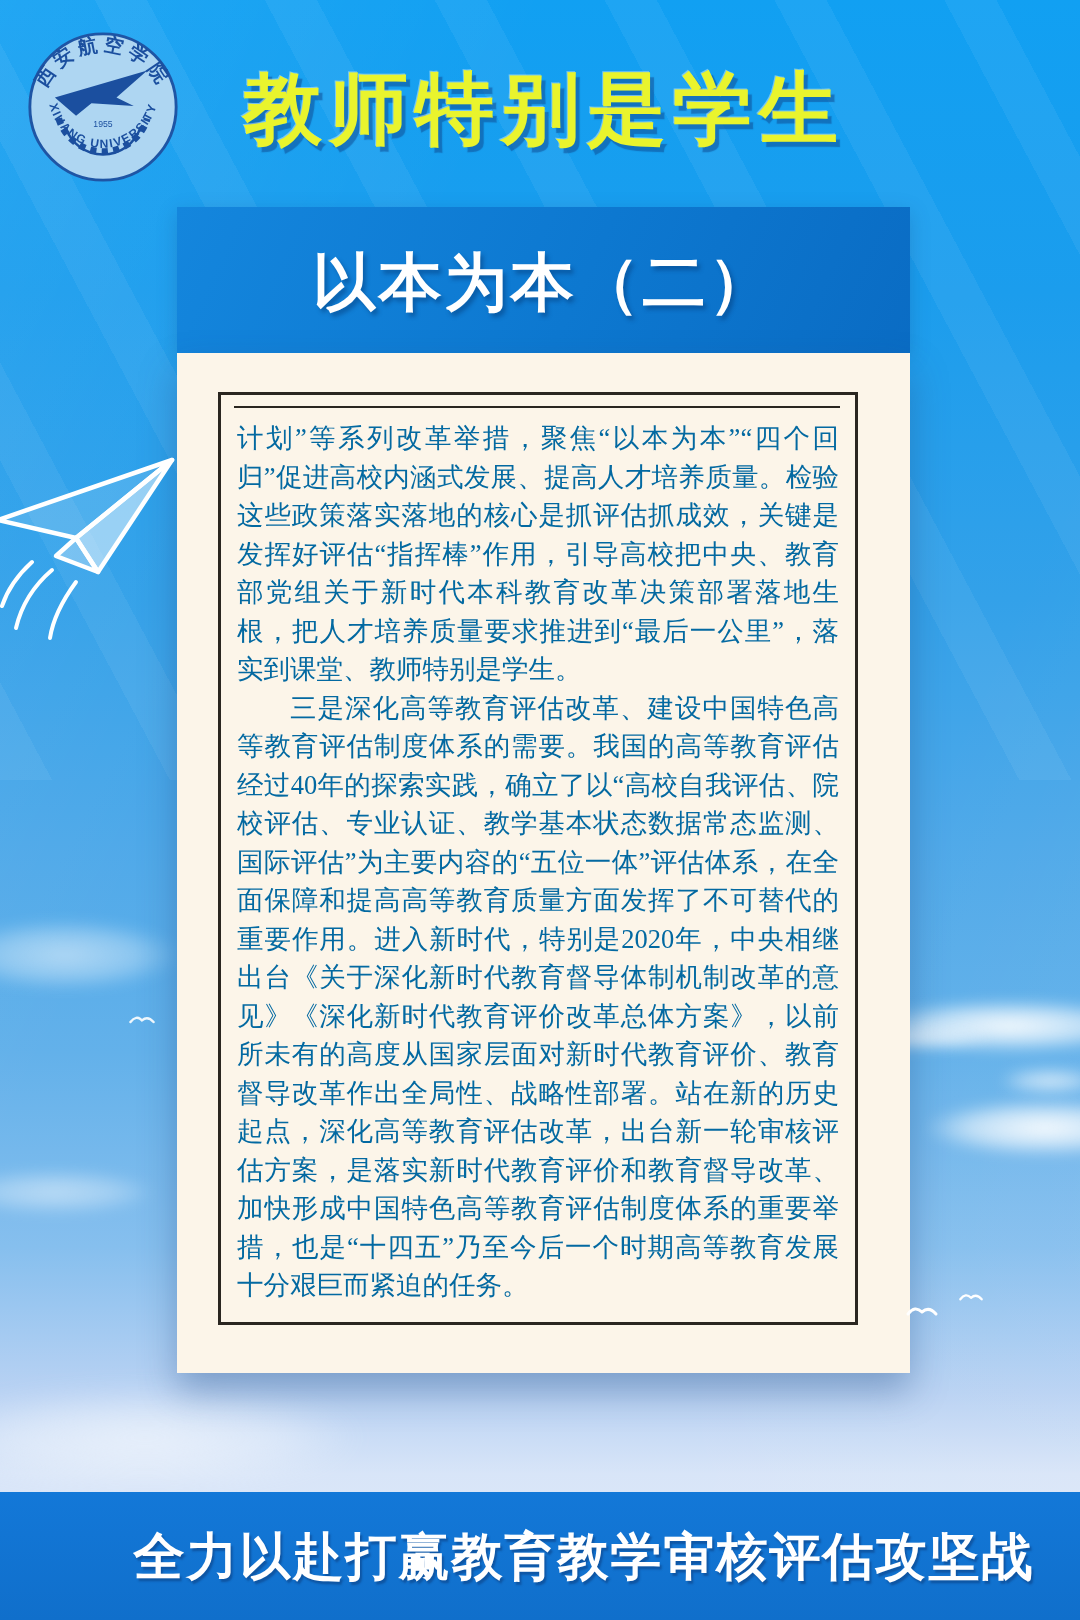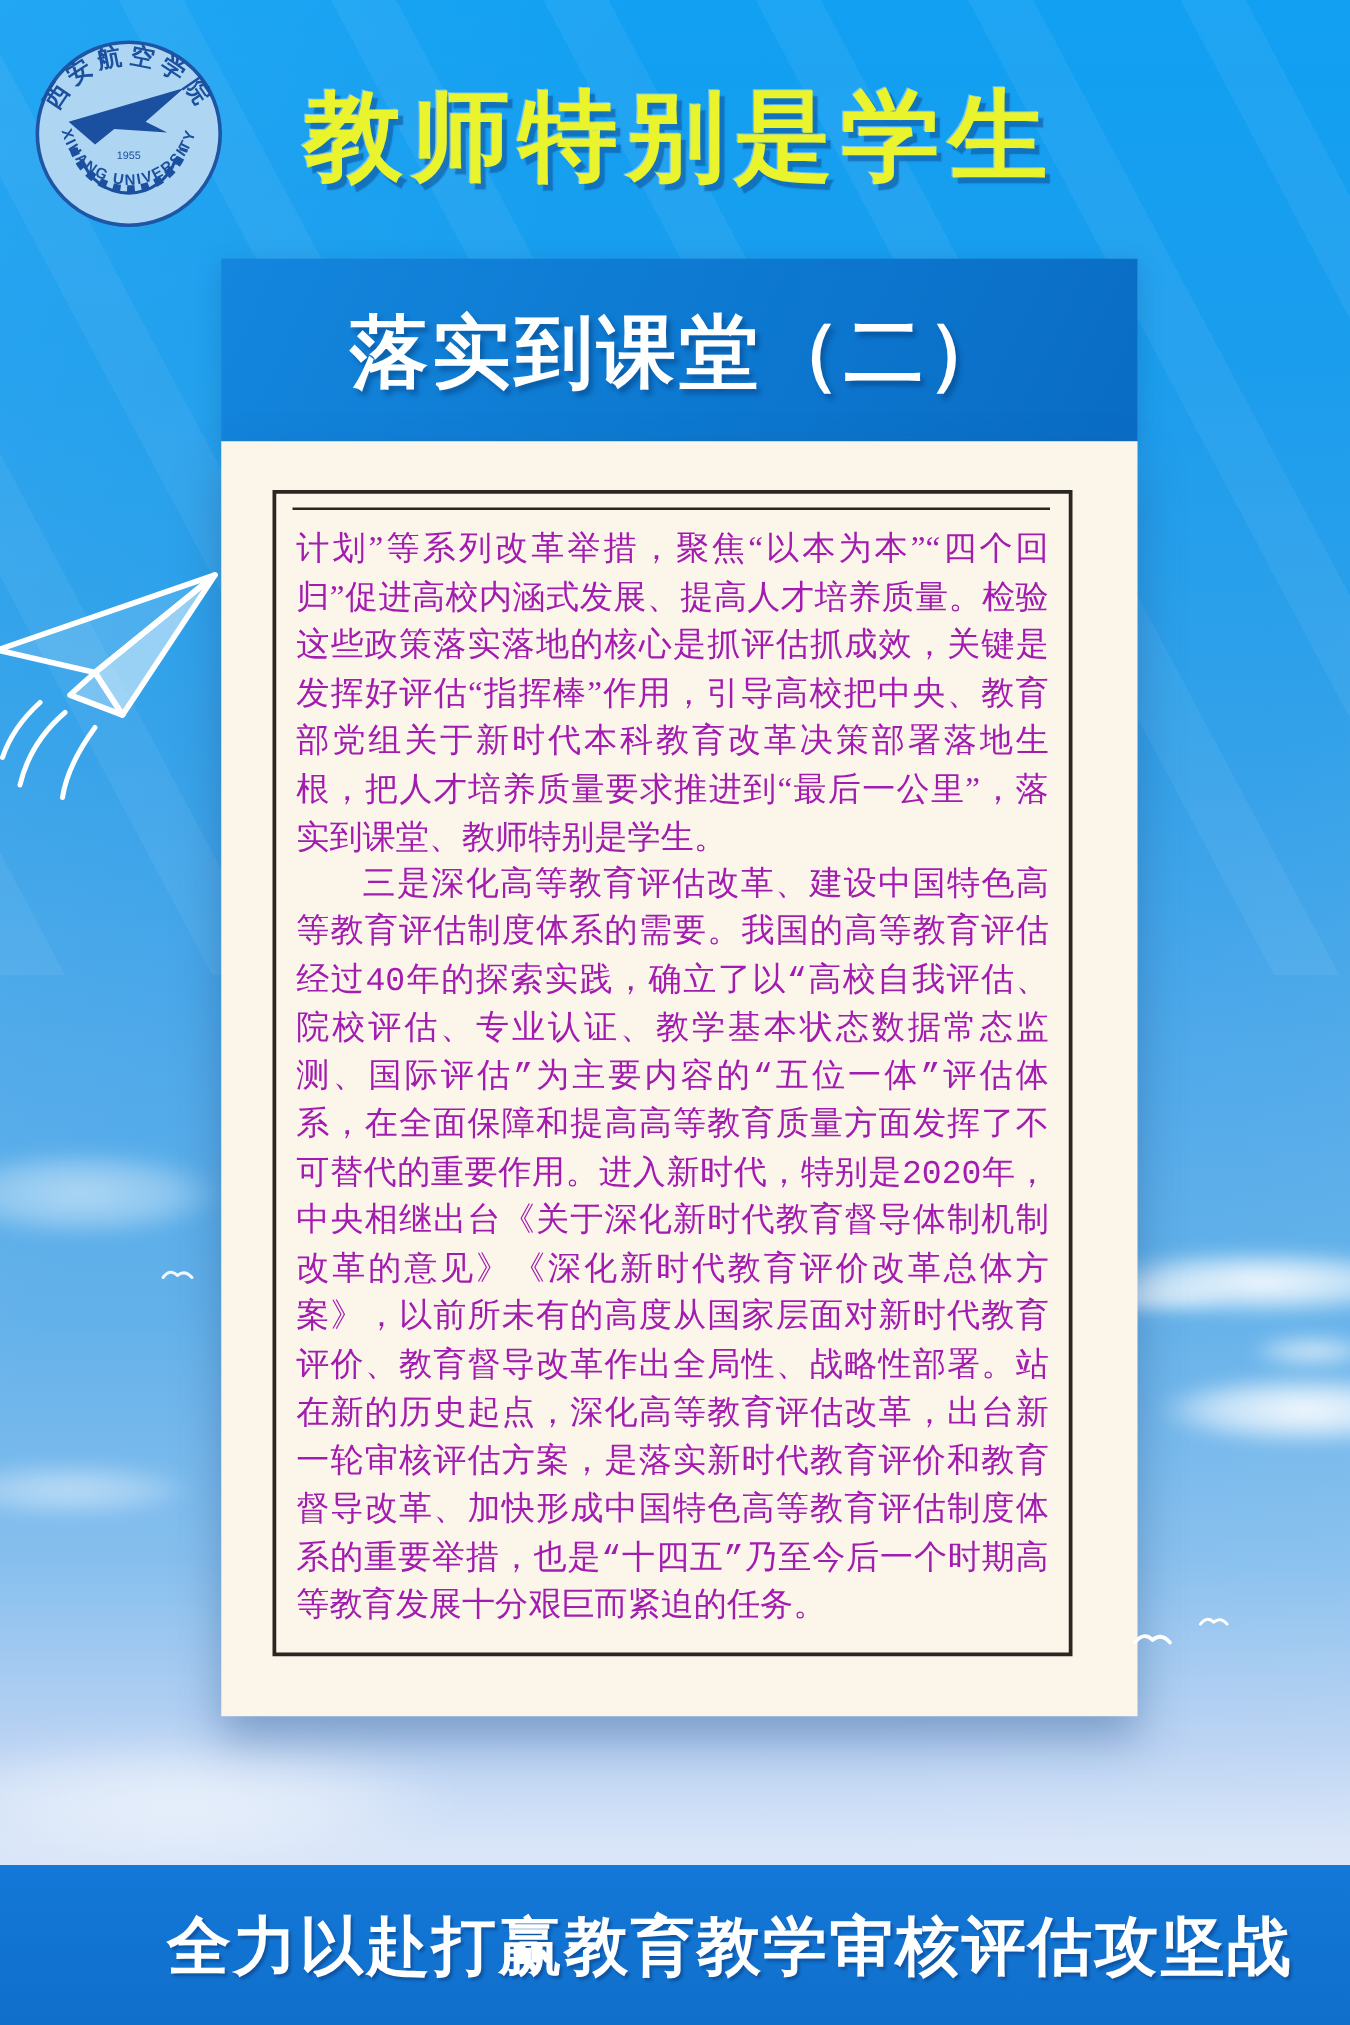--- a/index.html
+++ b/index.html
@@ -55,25 +55,25 @@
     position:absolute;left:41px;top:39px;width:640px;height:933px;
     border:3px solid #2a2620;box-sizing:border-box;background:transparent;
   }
   #frame .top-rule{
     position:absolute;left:13px;right:15px;top:11px;height:0;
     border-top:2px solid #2a2620;
   }
   #article{
     position:absolute;left:16px;right:16px;top:24px;
     font-family:"Liberation Serif",serif;
-    font-size:26.5px;line-height:38.5px;color:#a21caf;
+    font-size:26.5px;line-height:38.5px;color:#0369a1;
     text-align:justify;
   }
   #article p{margin:0;}
-  #article p.indent{text-indent:2em;font-family:Liberation Mono, monospace;}
+  #article p.indent{text-indent:2em;}
   
   #plane-doodle{position:absolute;left:-6px;top:438px;width:196px;height:204px;}
   .bird{position:absolute;}
   
   #footer{
     position:absolute;left:0;top:1492px;width:100%;height:128px;
     background:linear-gradient(180deg,#1378d8 0%,#106fcb 100%);
   }
   #footer-slogan{
     width:100%;height:128px;line-height:130px;text-align:center;
@@ -111,21 +111,21 @@
     <path fill="none" stroke="#1b4f9f" stroke-width="7" stroke-dasharray="6.5 5.5" d="M34 92 A 48 48 0 0 0 126 92"></path>
     <path fill="none" stroke="#1b4f9f" stroke-width="2.5" d="M41 101 A 41 41 0 0 0 119 101"></path>
     <text font-size="12.5" font-weight="bold" fill="#1b4f9f" letter-spacing="1.6" font-family="Liberation Sans, sans-serif">
       <textPath href="#arcBot" startOffset="50%" text-anchor="middle">XIHANG UNIVERSITY</textPath>
     </text>
   </svg>
 
   <div id="page-title">教师特别是学生</div>
 
   <div id="card-header">
-    <div id="card-title">落实到课堂（二）</div>
+    <div id="card-title">以本为本（二）</div>
   </div>
 
   <div id="paper">
     <div id="frame">
       <div class="top-rule"></div>
       <div id="article">
         <p>计划”等系列改革举措，聚焦“以本为本”“四个回归”促进高校内涵式发展、提高人才培养质量。检验这些政策落实落地的核心是抓评估抓成效，关键是发挥好评估“指挥棒”作用，引导高校把中央、教育部党组关于新时代本科教育改革决策部署落地生根，把人才培养质量要求推进到“最后一公里”，落实到课堂、教师特别是学生。</p>
         <p class="indent">三是深化高等教育评估改革、建设中国特色高等教育评估制度体系的需要。我国的高等教育评估经过40年的探索实践，确立了以“高校自我评估、院校评估、专业认证、教学基本状态数据常态监测、国际评估”为主要内容的“五位一体”评估体系，在全面保障和提高高等教育质量方面发挥了不可替代的重要作用。进入新时代，特别是2020年，中央相继出台《关于深化新时代教育督导体制机制改革的意见》《深化新时代教育评价改革总体方案》，以前所未有的高度从国家层面对新时代教育评价、教育督导改革作出全局性、战略性部署。站在新的历史起点，深化高等教育评估改革，出台新一轮审核评估方案，是落实新时代教育评价和教育督导改革、加快形成中国特色高等教育评估制度体系的重要举措，也是“十四五”乃至今后一个时期高等教育发展十分艰巨而紧迫的任务。</p>
       </div>
     </div>

